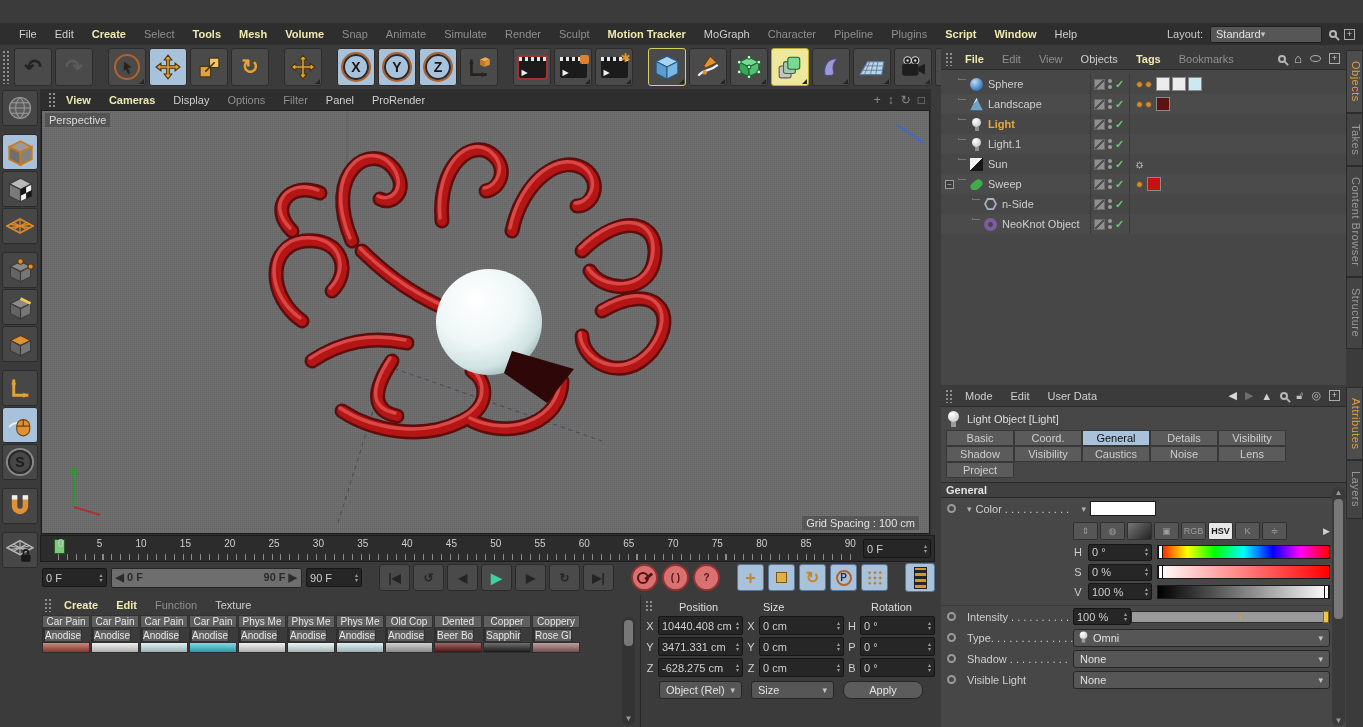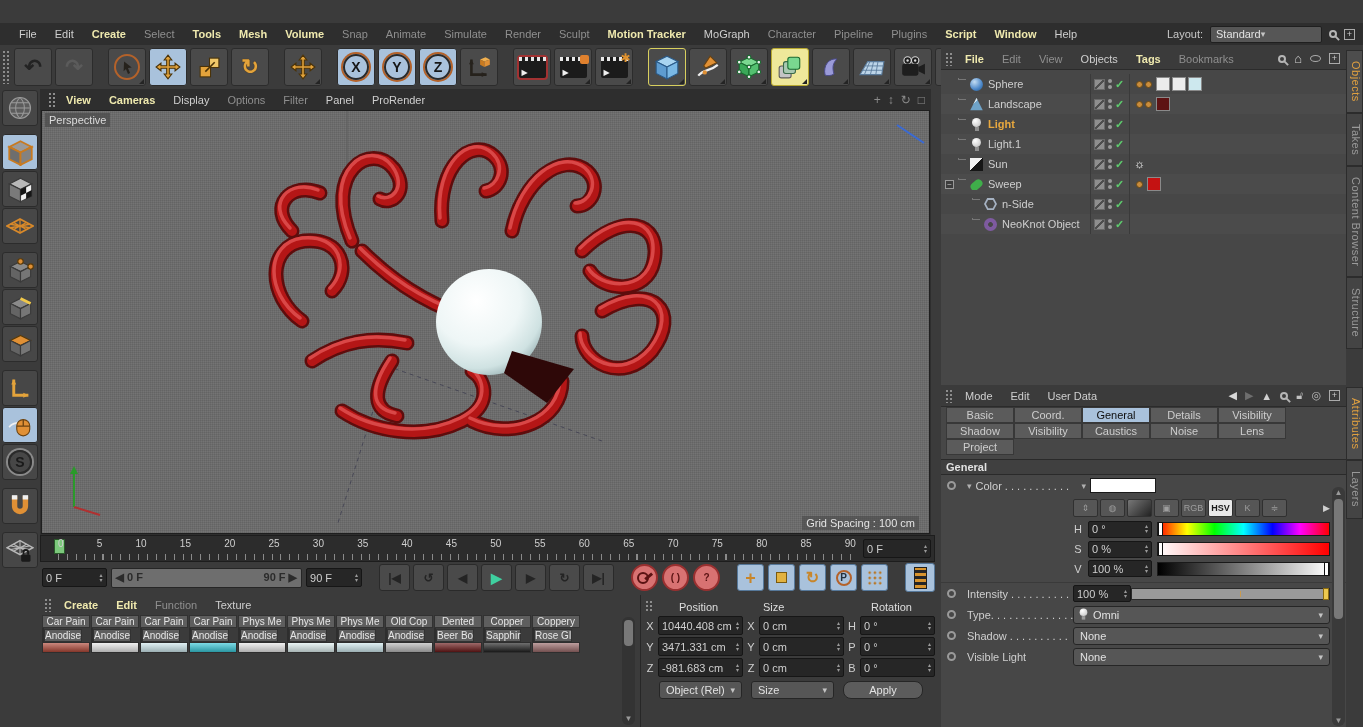--- a/index.html
+++ b/index.html
@@ -943,21 +943,21 @@
           <span class="val">0 °</span>
           <span class="spin">
             <span>▴</span>
             <span>▾</span>
           </span>
         </span>
     </div>
     <div class="crow3">
       <span class="axl">Z</span>
       <span class="fld" style="width:85px">
-          <span class="val">-981.683 cm</span>
+          <span class="val">-628.275 cm</span>
           <span class="spin">
             <span>▴</span>
             <span>▾</span>
           </span>
         </span>
       <span class="axl">Z</span>
       <span class="fld" style="width:85px">
           <span class="val">0 cm</span>
           <span class="spin">
             <span>▴</span>
@@ -1218,20 +1218,24 @@
       <span class="phicons">
         <span style="color:#d8d8d8">◀</span>
         <span style="color:#6e6e6e">▶</span>
         <span style="color:#d0d0d0">▲</span>
         <span class="i-search"></span>
         <span style="color:#c0c0c0">🔓︎</span>
         <span style="color:#c0c0c0">◎</span>
         <span class="i-plusbox">+</span>
       </span>
     </div>
+    <div class="amtitle">
+      <span class="bulb"></span>
+      <span>Light Object [Light]</span>
+    </div>
     <div class="amtabs">
       <span class="atab">Basic</span>
 
       <span class="atab">Coord.</span>
 
       <span class="atab active">General</span>
 
       <span class="atab">Details</span>
 
       <span class="atab">Visibility</span>

